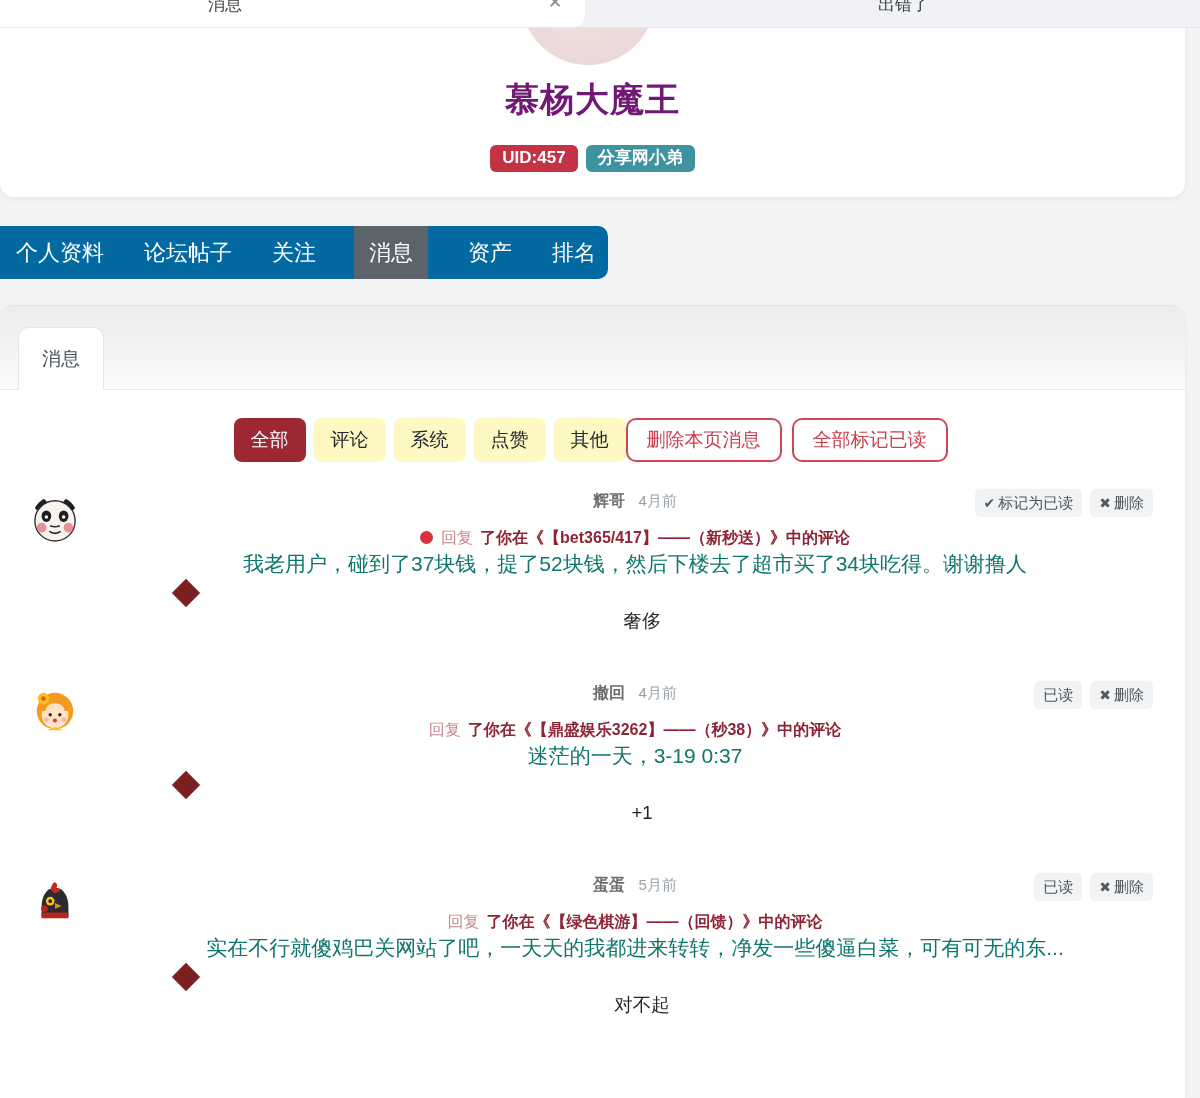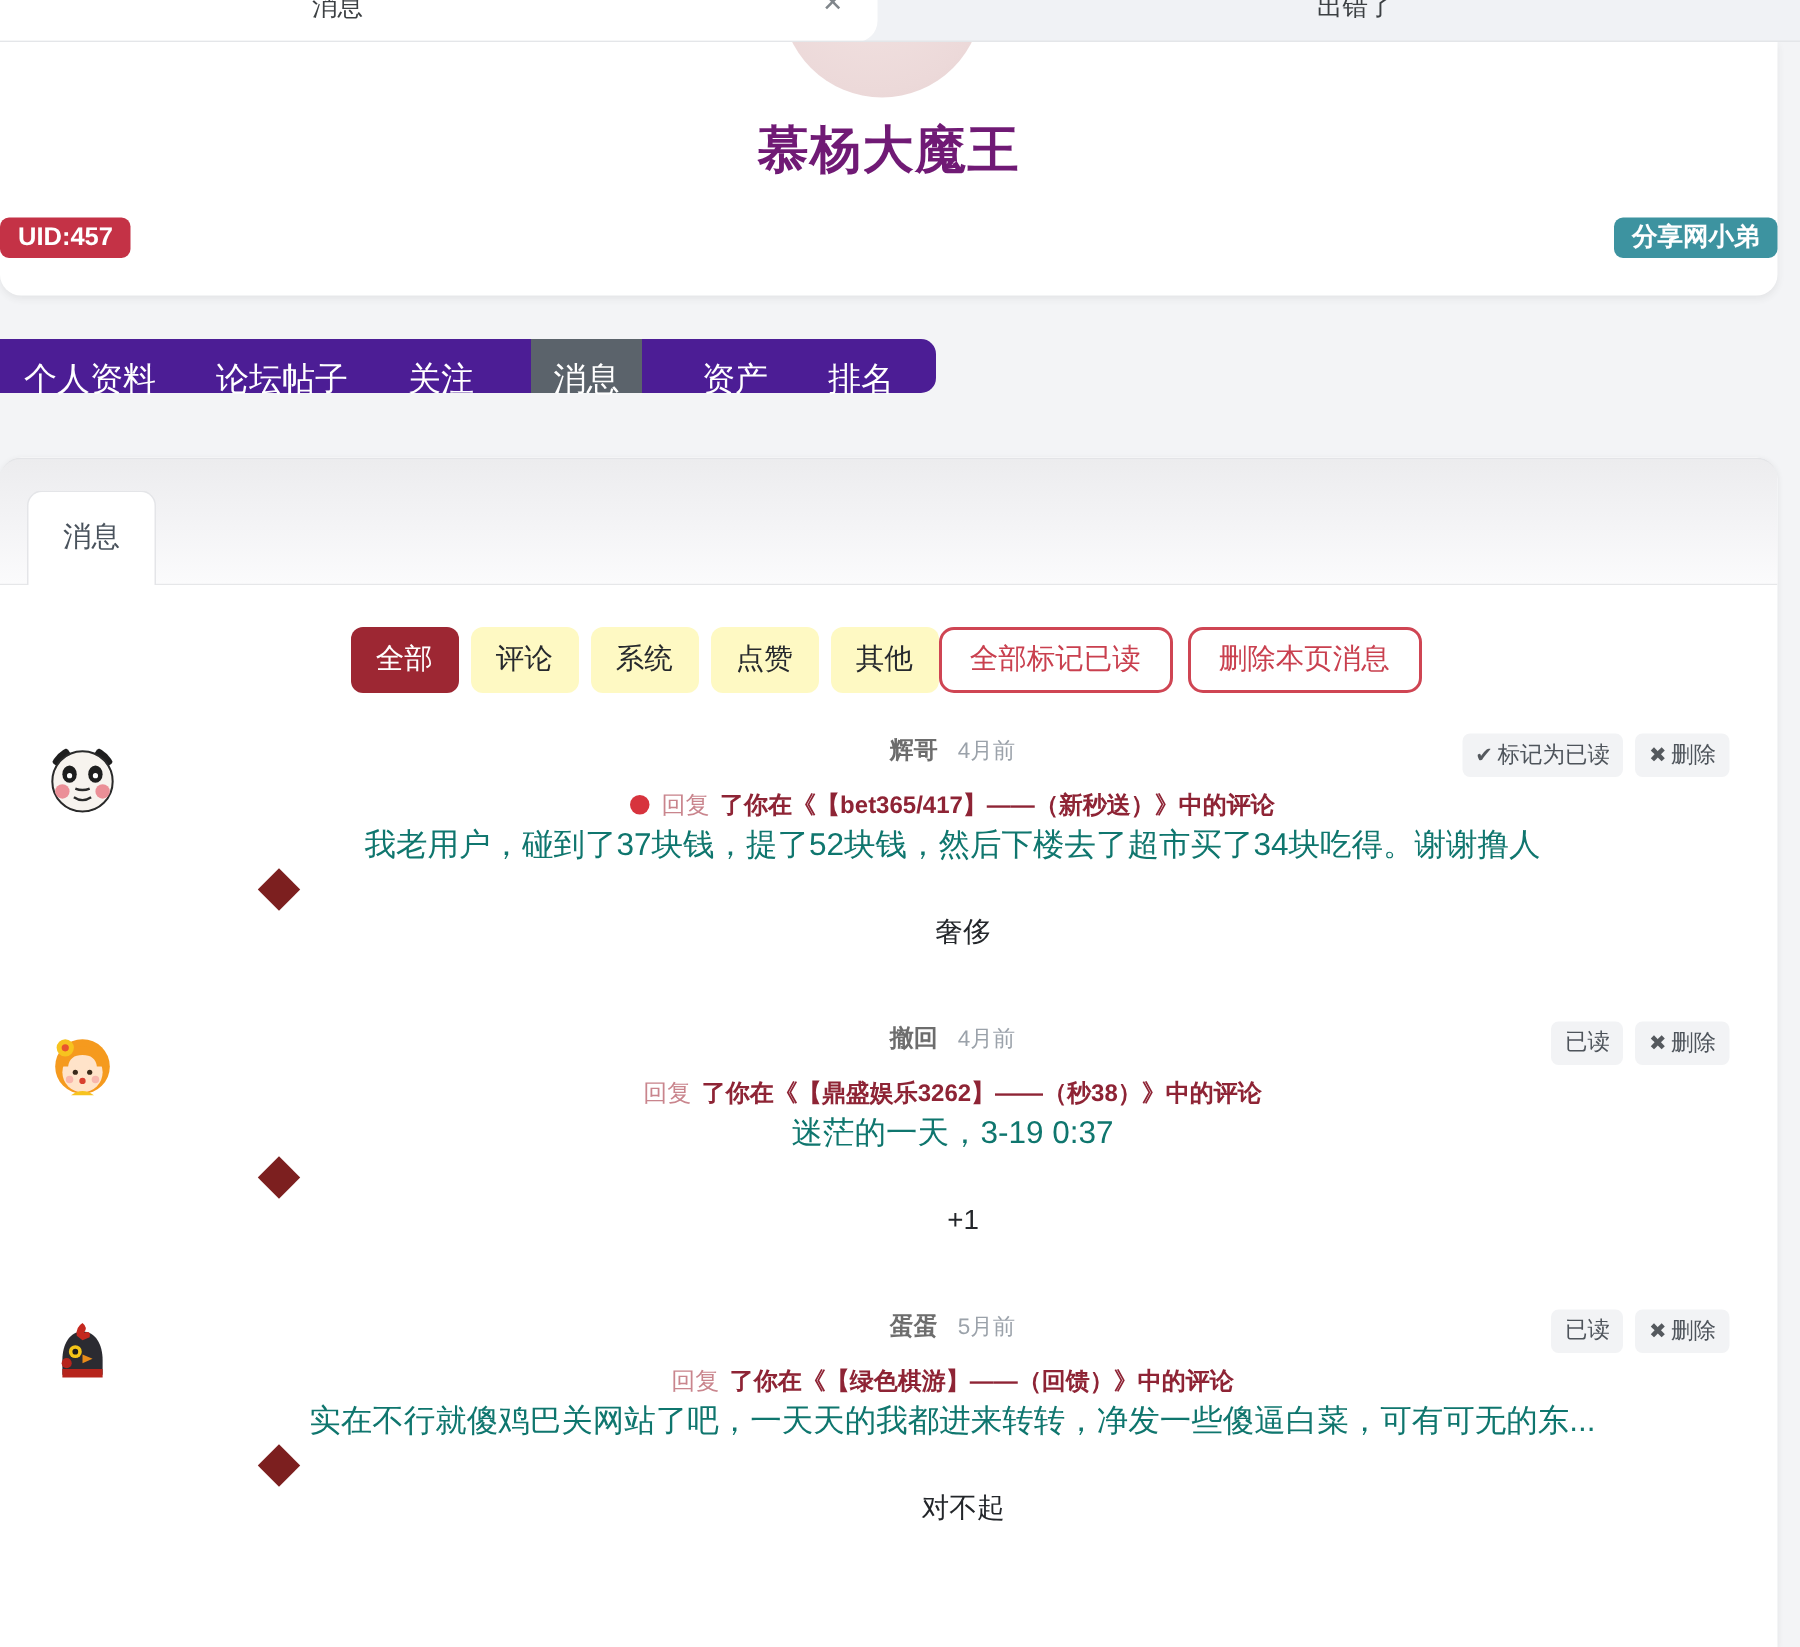--- a/index.html
+++ b/index.html
@@ -35,31 +35,31 @@
   .avatar-big {
     position:absolute; left:521px; top:-97px; width:134px; height:134px;
     border-radius:50%;
     background:radial-gradient(circle at 45% 40%, #f3e3e2 0%, #ecd9d9 70%, #e7d2d2 100%);
     z-index:1;
   }
   .profile-name {
     padding-top:49px; text-align:center;
     font-size:34px; font-weight:bold; color:#701a75; letter-spacing:1px;
   }
-  .badges { display:flex; justify-content:space-between; gap:8px; margin-top:22px; }
+  .badges { display:flex; justify-content:center; gap:8px; margin-top:22px; }
   .badge { color:#fff; font-size:17px; font-weight:bold; padding:3px 12px 4px; border-radius:6px; line-height:20px; }
   .badge-uid  { background:#c43246; }
   .badge-role { background:#3d93a0; }
 
   
   .navbar {
-    position:absolute; top:226px; left:0; height:36px;
+    position:absolute; top:226px; left:0; height:53px;
     display:inline-flex; align-items:stretch;
-    padding-left:16px; padding-right:28px;
-    background:#4c1d95; border-radius:0 10px 10px 0;
+    padding-left:16px; padding-right:12px;
+    background:#0369a1; border-radius:0 10px 10px 0;
   }
   .nav-item {
     font-size:22px; color:#fff; line-height:53px;
     margin-right:40px; cursor:pointer; white-space:nowrap;
   }
   .nav-item:last-child { margin-right:0; }
   .nav-item.active { background:#5b636b; padding:0 15px; margin-left:-2px; }
 
   
   .msg-card {
@@ -162,22 +162,22 @@
 
     <div class="filter-row">
       <div class="chip-group">
         <div class="chip active">全部</div>
         <div class="chip">评论</div>
         <div class="chip">系统</div>
         <div class="chip">点赞</div>
         <div class="chip">其他</div>
       </div>
       <div class="action-group">
+        <button class="action-btn">删除本页消息</button>
         <button class="action-btn">全部标记已读</button>
-        <button class="action-btn">删除本页消息</button>
       </div>
     </div>
 
     <div class="message">
       <div class="msg-avatar">
         <svg viewBox="0 0 48 48">
           <circle cx="9" cy="9" r="7" fill="#1e1e1e"></circle>
             <circle cx="39" cy="9" r="7" fill="#1e1e1e"></circle>
           <circle cx="24" cy="26" r="21" fill="#f7f3ee" stroke="#2a2a2a" stroke-width="1.4"></circle>
           <ellipse cx="15" cy="21" rx="5" ry="6" fill="#1e1e1e"></ellipse>

